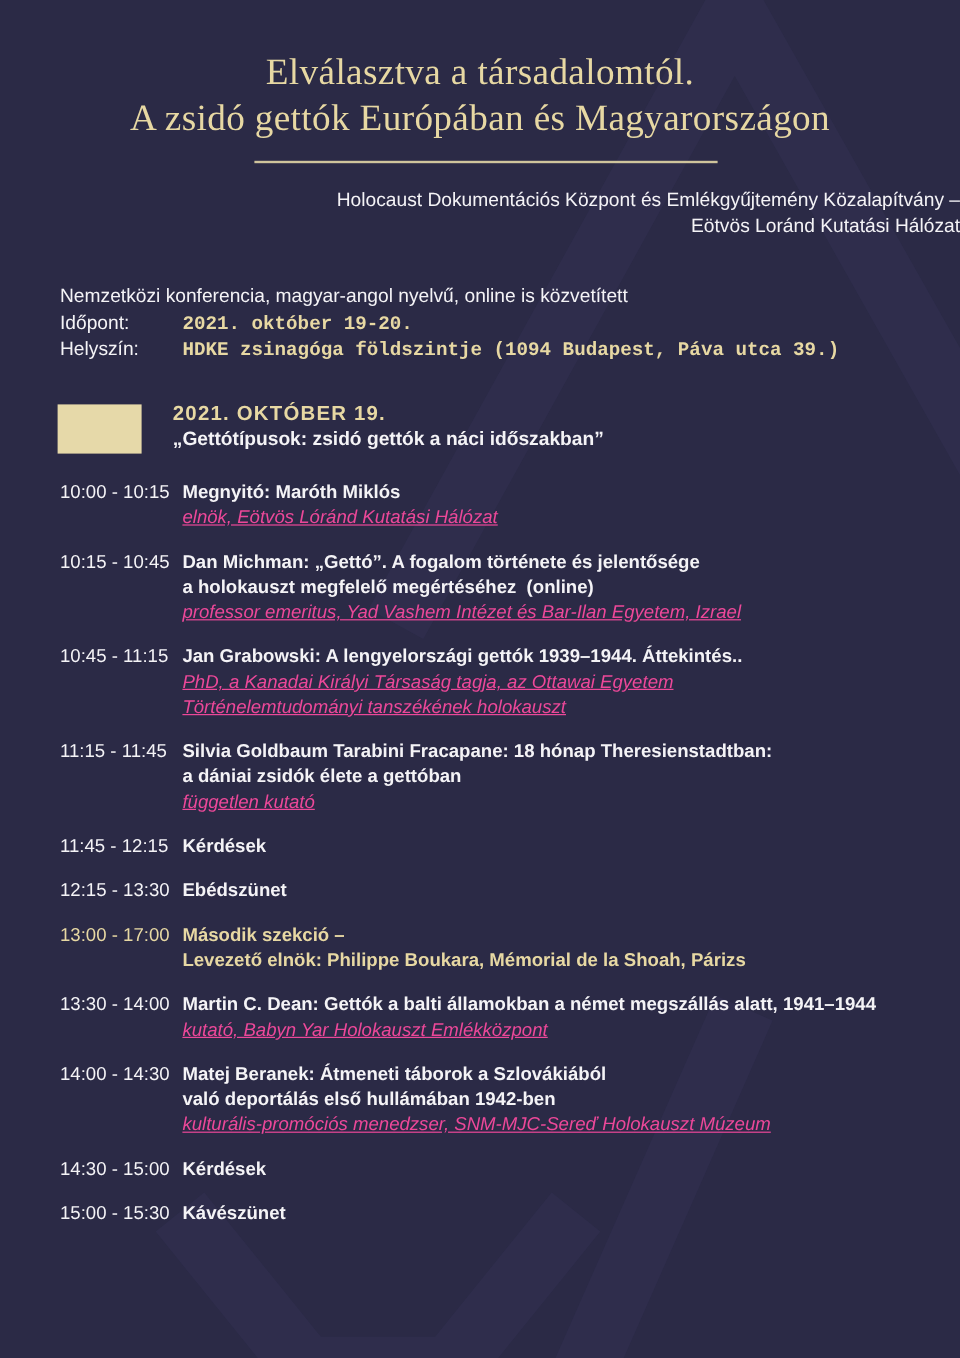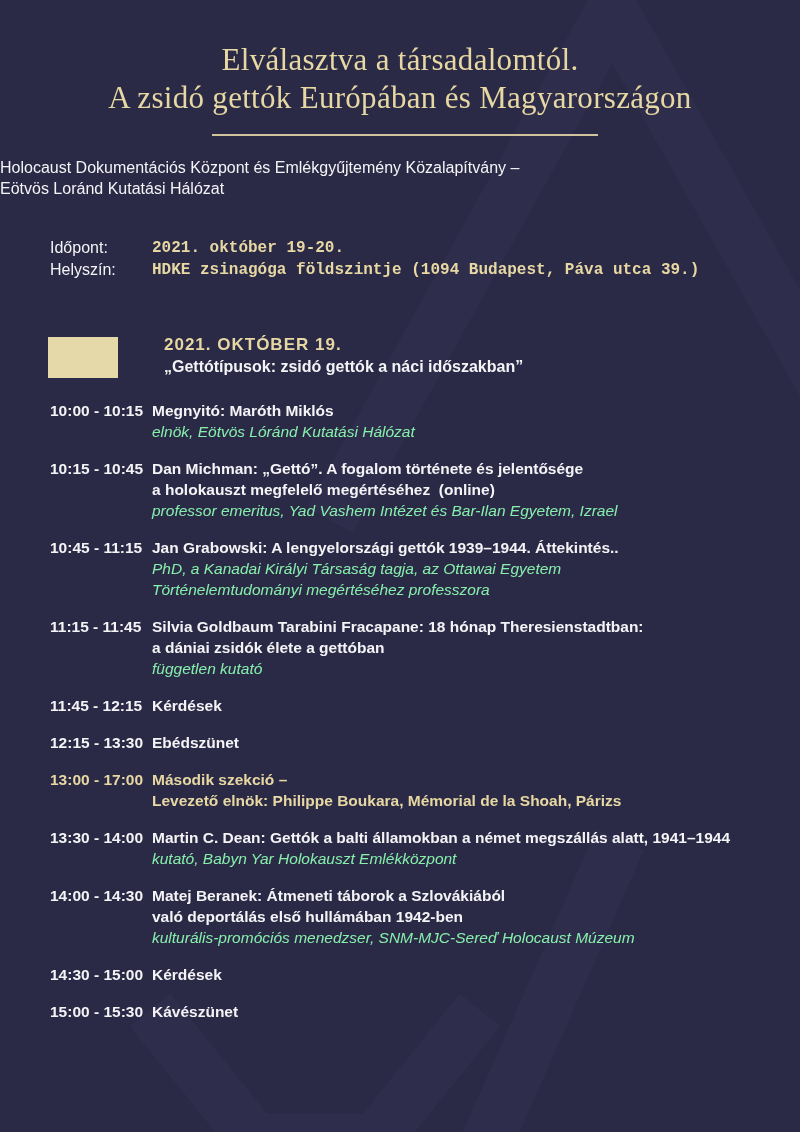--- a/index.html
+++ b/index.html
@@ -22,42 +22,42 @@
     color:var(--gold,#e7d8a3);
     letter-spacing:.3px;
   }
   .divider{
     position:absolute;top:134px;left:212px;
     width:386px;height:2px;
     background:var(--divider,#cfc49c);
   }
   .org{
     position:absolute;top:157px;left:0;right:0;
-    text-align:left;
+    text-align:right;
     font-size:16px;line-height:21px;
     color:var(--white,#f4f3f6);
   }
 
   
   .info{
     position:absolute;top:237px;left:50px;right:30px;
     font-size:16px;line-height:22px;
   }
   .info-row{display:flex;}
   .info-label{width:102px;flex:0 0 102px;color:var(--white,#f4f3f6);}
   .info-value{font-weight:bold;color:var(--gold,#e7d8a3);font-family:Liberation Mono, monospace;}
 
   
   .day-square{
     position:absolute;top:337px;left:48px;
     width:70px;height:41px;
     background:var(--gold-square,#e6d9a9);
   }
   .day-texts{
-    position:absolute;top:334px;left:164px;right:20px;
+    position:absolute;top:334px;left:144px;right:20px;
     line-height:22px;
   }
   .day-date{
     font-size:17px;font-weight:bold;letter-spacing:1px;
     color:var(--gold,#e7d8a3);
   }
   .day-theme{
     font-size:16px;font-weight:bold;
     color:var(--white,#f4f3f6);
   }
@@ -65,26 +65,26 @@
   
   .schedule{
     position:absolute;top:400px;left:50px;right:20px;
     font-size:15.5px;line-height:21px;
   }
   .row{
     display:grid;
     grid-template-columns:102px 1fr;
     margin-bottom:16px;
   }
-  .time{font-weight:bold;color:var(--white,#f4f3f6);white-space:nowrap;}
+  .time{font-weight:normal;color:var(--white,#f4f3f6);white-space:nowrap;}
   .time.section-time{color:var(--gold,#e7d8a3);}
   .line{white-space:pre-wrap;}
   .kind-title{font-weight:bold;color:var(--white,#f4f3f6);}
   .kind-section{font-weight:bold;color:var(--gold,#e7d8a3);}
-  .kind-sub{font-style:italic;font-weight:normal;color:#86efac;}
+  .kind-sub{font-style:italic;font-weight:normal;color:#ec4899;text-decoration:underline;}
 </style>
 </head>
 <body>
 
 <div class="poster">
 
   <svg class="watermark" width="800" height="1132" viewBox="0 0 800 1132" aria-hidden="true">
     <g fill="none" stroke="#37345c" stroke-opacity="0.30" stroke-width="52">
       <path d="M 330 520 L 612 10 L 900 520"></path>
       <path d="M 620 840 L 470 1180"></path>
@@ -97,20 +97,21 @@
     <div>A zsidó gettók Európában és Magyarországon</div>
   </div>
   <div class="divider"></div>
 
   <div class="org">
     <div>Holocaust Dokumentációs Központ és Emlékgyűjtemény Közalapítvány –</div>
     <div>Eötvös Loránd Kutatási Hálózat</div>
   </div>
 
   <div class="info">
+    <div class="info-note">Nemzetközi konferencia, magyar-angol nyelvű, online is közvetített</div>
     <div class="info-row">
       <span class="info-label">Időpont:</span>
       <span class="info-value">2021. október 19-20.</span>
     </div>
     <div class="info-row">
       <span class="info-label">Helyszín:</span>
       <span class="info-value">HDKE zsinagóga földszintje (1094 Budapest, Páva utca 39.)</span>
     </div>
   </div>
 
@@ -140,21 +141,21 @@
           <div class="line kind-sub">professor emeritus, Yad Vashem Intézet és Bar-Ilan Egyetem, Izrael</div>
         </div>
     </div>
 
     <div class="row">
       <div class="time">10:45 - 11:15</div>
       <div class="lines">
 
       <div class="line kind-title">Jan Grabowski: A lengyelországi gettók 1939–1944. Áttekintés..</div>
           <div class="line kind-sub">PhD, a Kanadai Királyi Társaság tagja, az Ottawai Egyetem</div>
-          <div class="line kind-sub">Történelemtudományi megértéséhez professzora</div>
+          <div class="line kind-sub">Történelemtudományi tanszékének holokauszt</div>
         </div>
     </div>
 
     <div class="row">
       <div class="time">11:15 - 11:45</div>
       <div class="lines">
 
       <div class="line kind-title">Silvia Goldbaum Tarabini Fracapane: 18 hónap Theresienstadtban:</div>
           <div class="line kind-title">a dániai zsidók élete a gettóban</div>
           <div class="line kind-sub">független kutató</div>
@@ -194,21 +195,21 @@
           <div class="line kind-sub">kutató, Babyn Yar Holokauszt Emlékközpont</div>
         </div>
     </div>
 
     <div class="row">
       <div class="time">14:00 - 14:30</div>
       <div class="lines">
 
       <div class="line kind-title">Matej Beranek: Átmeneti táborok a Szlovákiából</div>
           <div class="line kind-title">való deportálás első hullámában 1942-ben</div>
-          <div class="line kind-sub">kulturális-promóciós menedzser, SNM-MJC-Sereď Holocaust Múzeum</div>
+          <div class="line kind-sub">kulturális-promóciós menedzser, SNM-MJC-Sereď Holokauszt Múzeum</div>
         </div>
     </div>
 
     <div class="row">
       <div class="time">14:30 - 15:00</div>
       <div class="lines">
 
       <div class="line kind-title">Kérdések</div>
         </div>
     </div>

